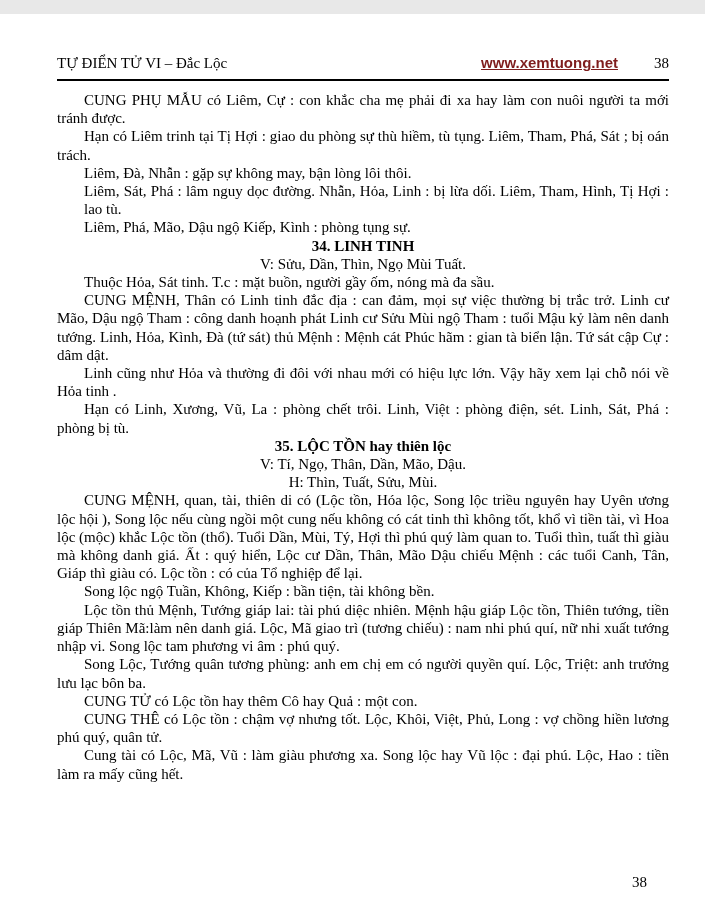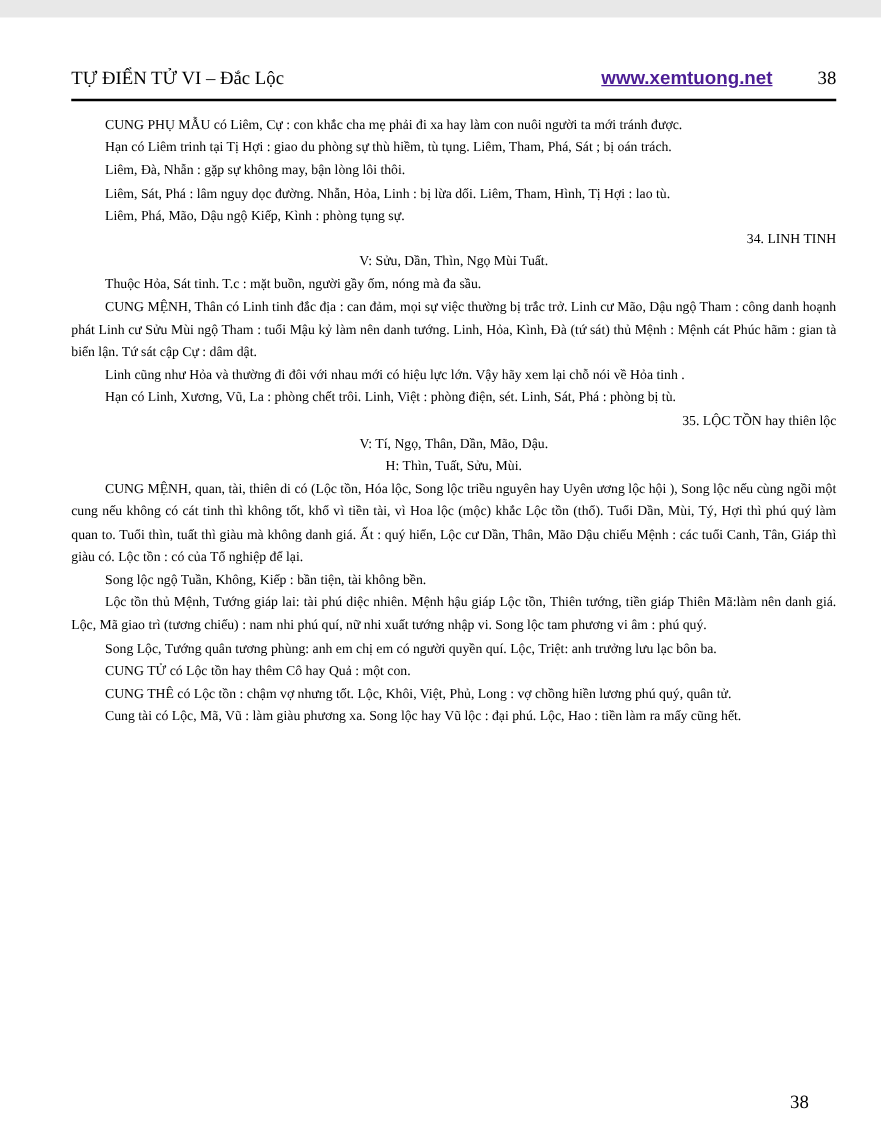--- a/index.html
+++ b/index.html
@@ -43,28 +43,28 @@
     margin: 0 0 10px 0;
   }
   .doc-body {
     font-size: 15px;
     line-height: 18.2px;
     text-align: justify;
   }
   .doc-body p, .doc-body h3 {
     margin: 0;
     padding: 0;
-    font-size: 11px;
+    font-size: 15px;
     line-height: 18.2px;
   }
   p.para { text-indent: 27px; }
   p.hang { margin-left: 27px; text-indent: 0; }
   h3.heading {
-    text-align: right;
-    font-weight: normal;
+    text-align: center;
+    font-weight: bold;
     text-indent: 0;
   }
   p.center {
     text-align: center;
     text-indent: 0;
   }
   .footer-pagenum {
     position: absolute;
     right: 58px;
     bottom: 36px;
@@ -72,21 +72,21 @@
   }
 </style>
 </head>
 <body>
 
 <div class="page">
 
   <div class="header">
     <span class="header-title">TỰ ĐIỂN TỬ VI – Đắc Lộc</span>
     <span class="header-spacer"></span>
-    <a class="header-link" style="color: #4c1d95;">www.xemtuong.net</a>
+    <a class="header-link" style="color: #7f1d1d;">www.xemtuong.net</a>
     <span class="header-pagenum">38</span>
   </div>
 
   <hr class="rule">
 
   <div class="doc-body">
     <p class="para">CUNG PHỤ MẪU có Liêm, Cự : con khắc cha mẹ phải đi xa hay làm con nuôi người ta mới tránh được.</p>
     <p class="para">Hạn có Liêm trinh tại Tị Hợi : giao du phòng sự thù hiềm, tù tụng. Liêm, Tham, Phá, Sát ; bị oán trách.</p>
     <p class="para">Liêm, Đà, Nhẫn : gặp sự không may, bận lòng lôi thôi.</p>
     <p class="hang">Liêm, Sát, Phá : lâm nguy dọc đường. Nhẫn, Hỏa, Linh : bị lừa dối. Liêm, Tham, Hình, Tị Hợi : lao tù.</p>

